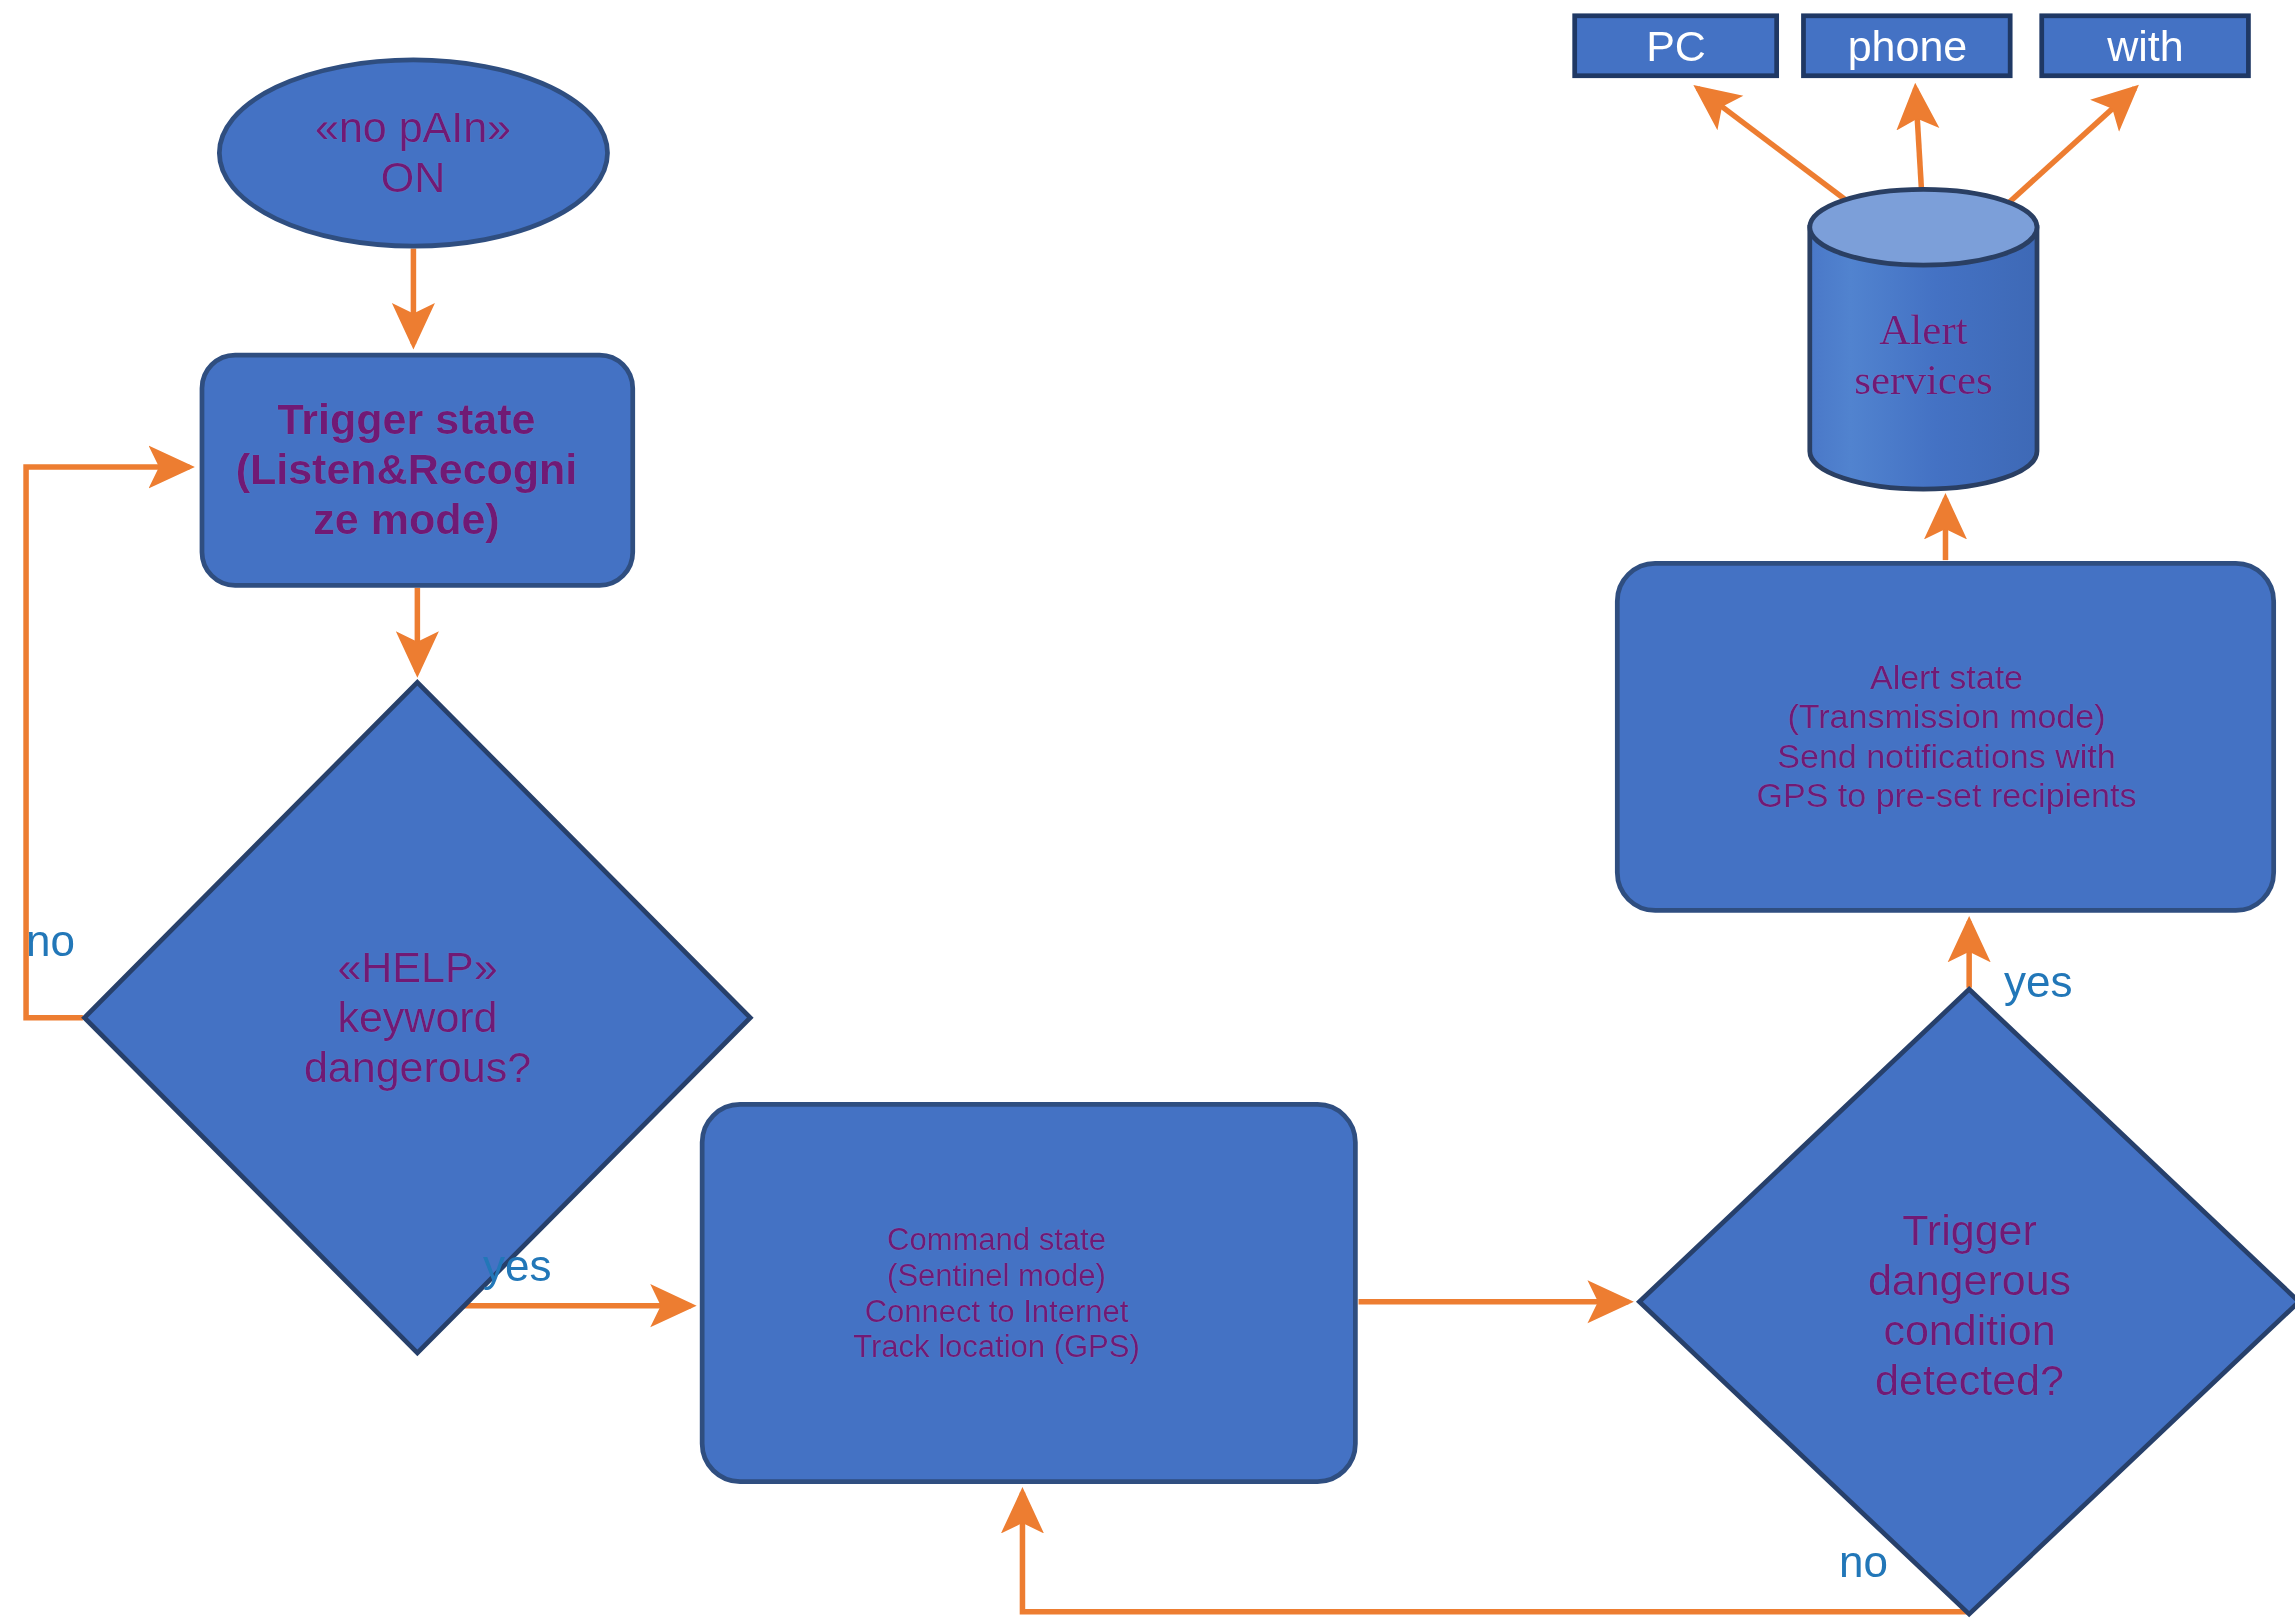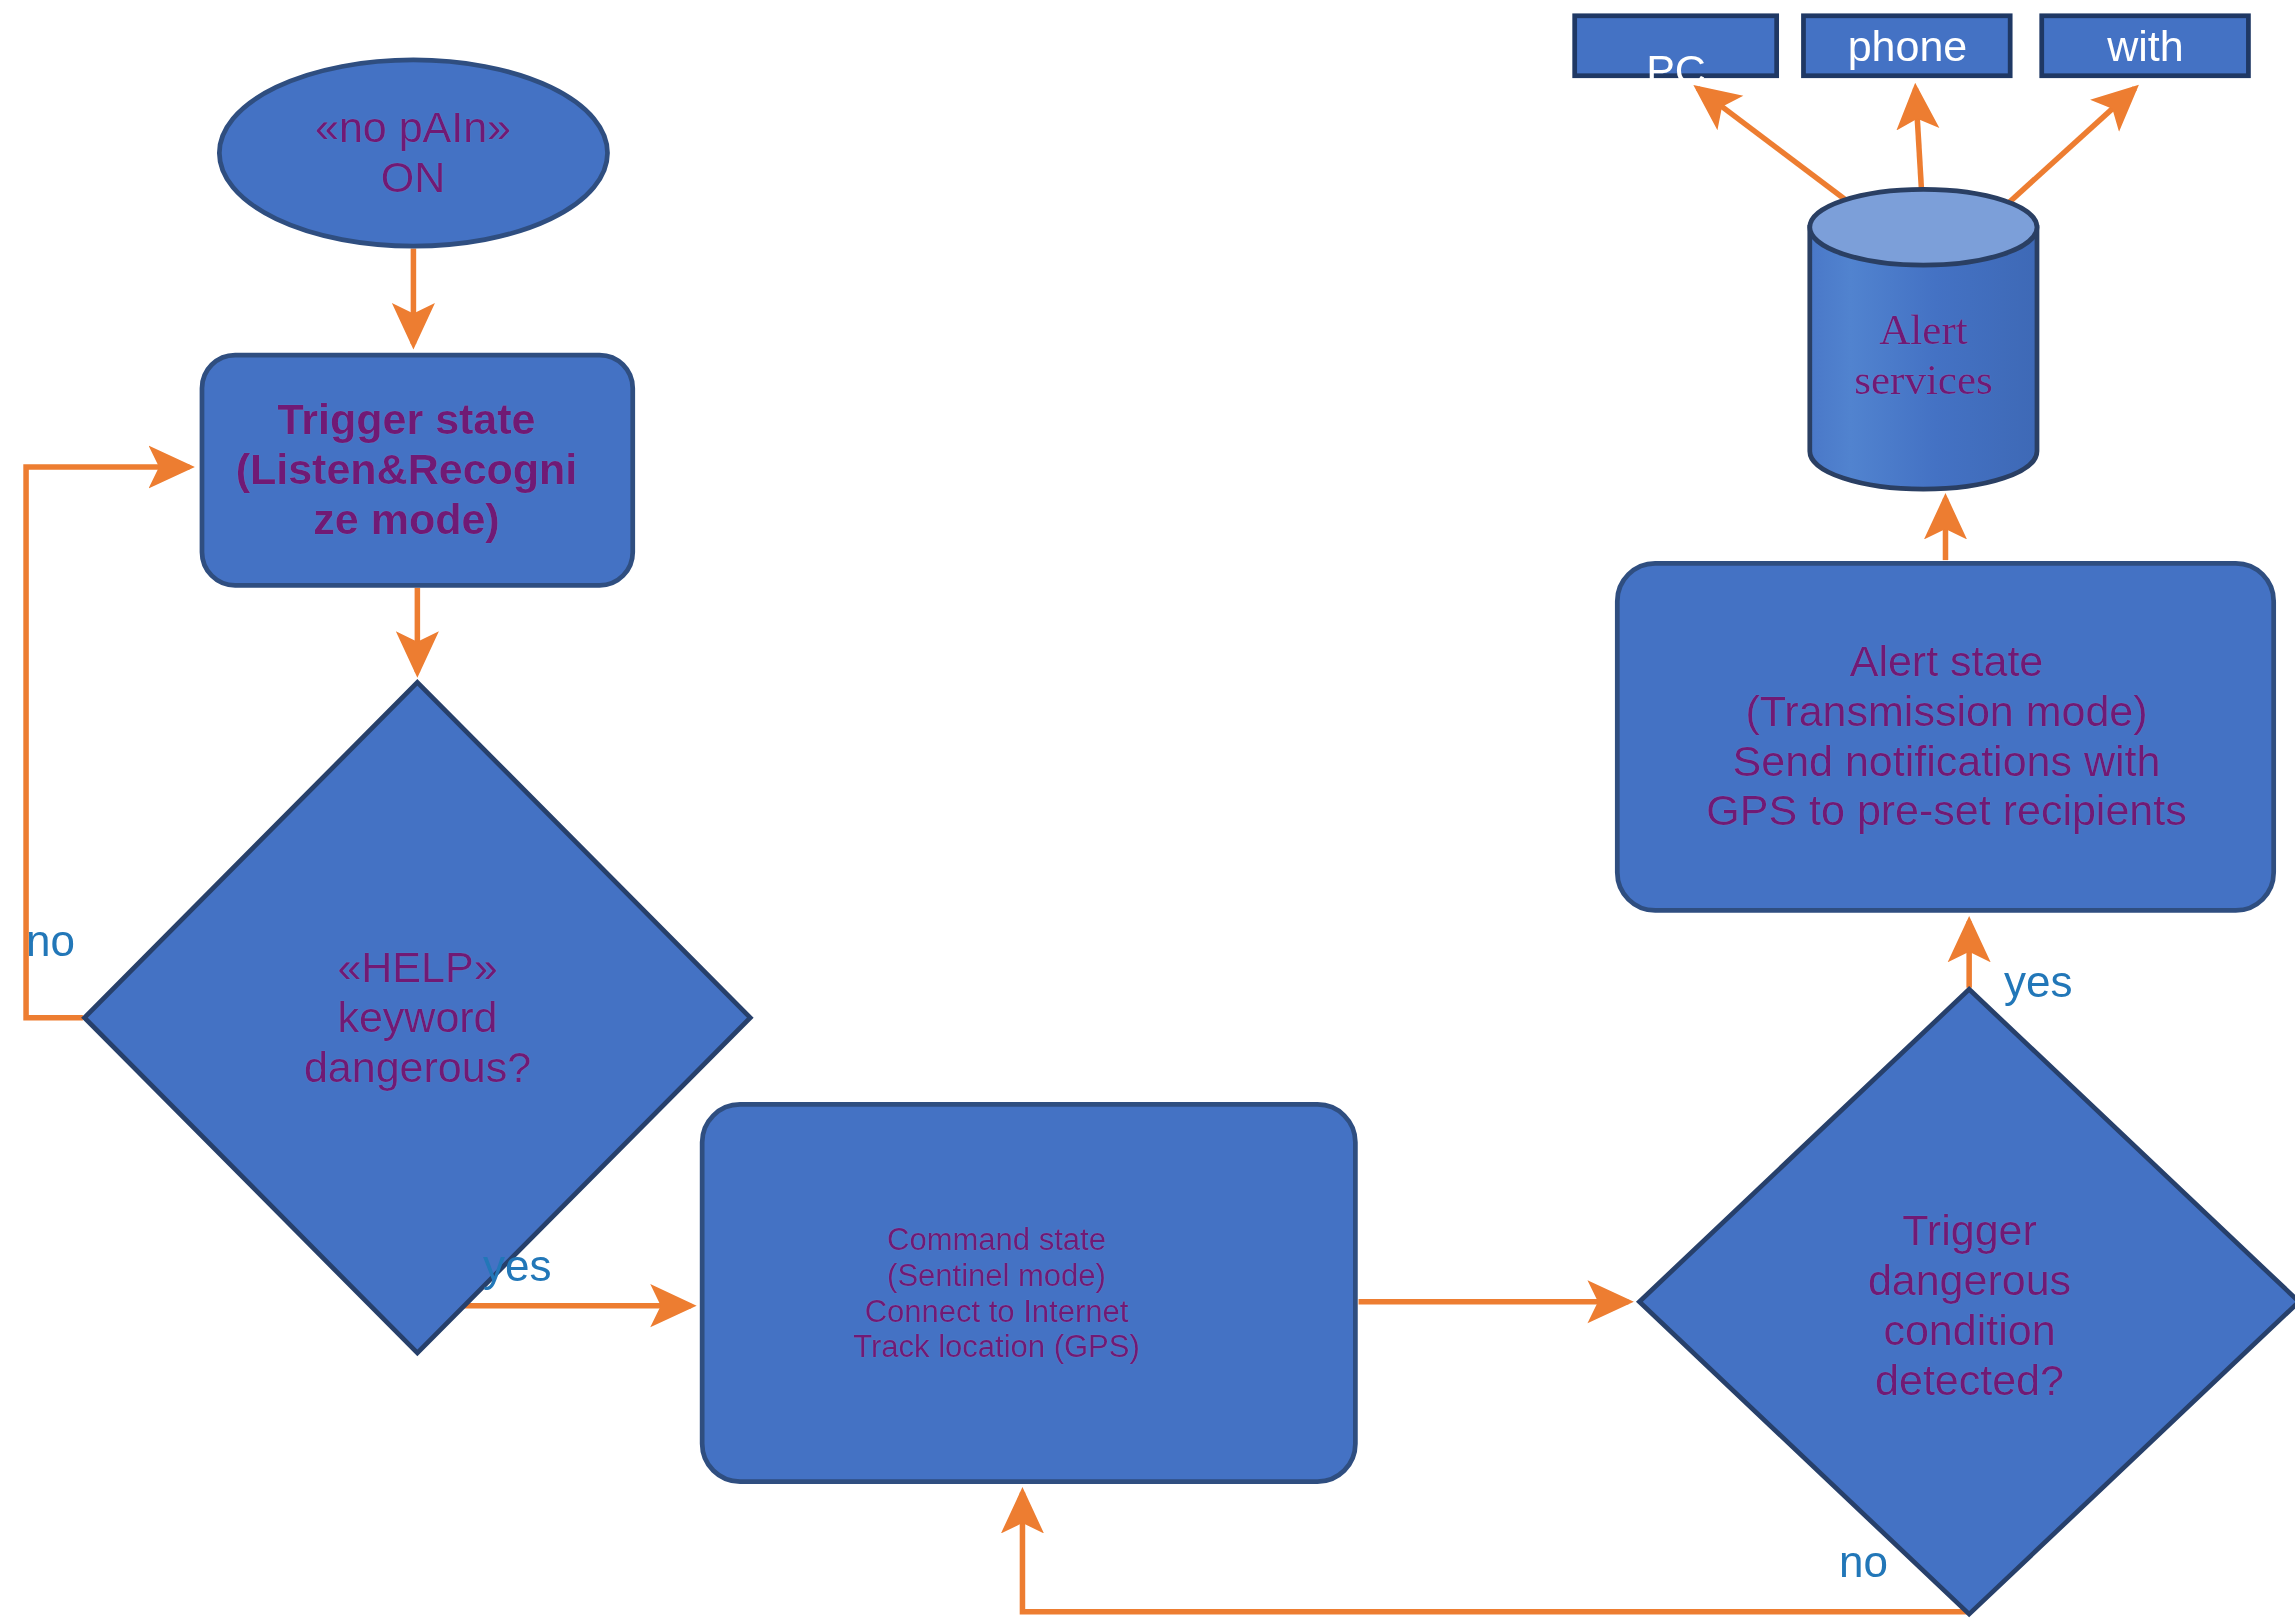--- a/index.html
+++ b/index.html
@@ -116,29 +116,29 @@
   <div class="node-label" style="left:670px;top:1105px;width:653px;height:377px;font-size:31px;">Command state
 (Sentinel mode)
 Connect to Internet
 Track location (GPS)</div>
 
   <div class="node-label" style="left:1788px;top:1148px;width:363px;height:316px;font-size:43px;">Trigger
 dangerous
 condition
 detected?</div>
 
-  <div class="node-label" style="left:1618px;top:563px;width:657px;height:347px;font-size:43px;">Alert state
+  <div class="node-label" style="left:1618px;top:563px;width:657px;height:347px;font-size:34px;">Alert state
 (Transmission mode)
 Send notifications with
 GPS to pre-set recipients</div>
 
   <div class="node-label" style="left:1810px;top:284px;width:227px;height:142px;font-size:43px;font-family:Liberation Serif, serif;">Alert
 services</div>
 
-  <div class="dev-label" style="left:1575px;top:16px;width:202px;height:60px;font-size:43px;margin-top:24px;">PC</div>
+  <div class="dev-label" style="left:1575px;top:16px;width:202px;height:60px;font-size:43px;">PC</div>
 
   <div class="dev-label" style="left:1804px;top:16px;width:207px;height:60px;font-size:43px;">phone</div>
 
   <div class="dev-label" style="left:2042px;top:16px;width:207px;height:60px;font-size:43px;">with</div>
 
   <div class="edge-label" style="left:26px;top:919px;font-size:44px;">no</div>
 
   <div class="edge-label" style="left:483px;top:1244px;font-size:44px;">yes</div>
 
   <div class="edge-label" style="left:2004px;top:960px;font-size:44px;">yes</div>

